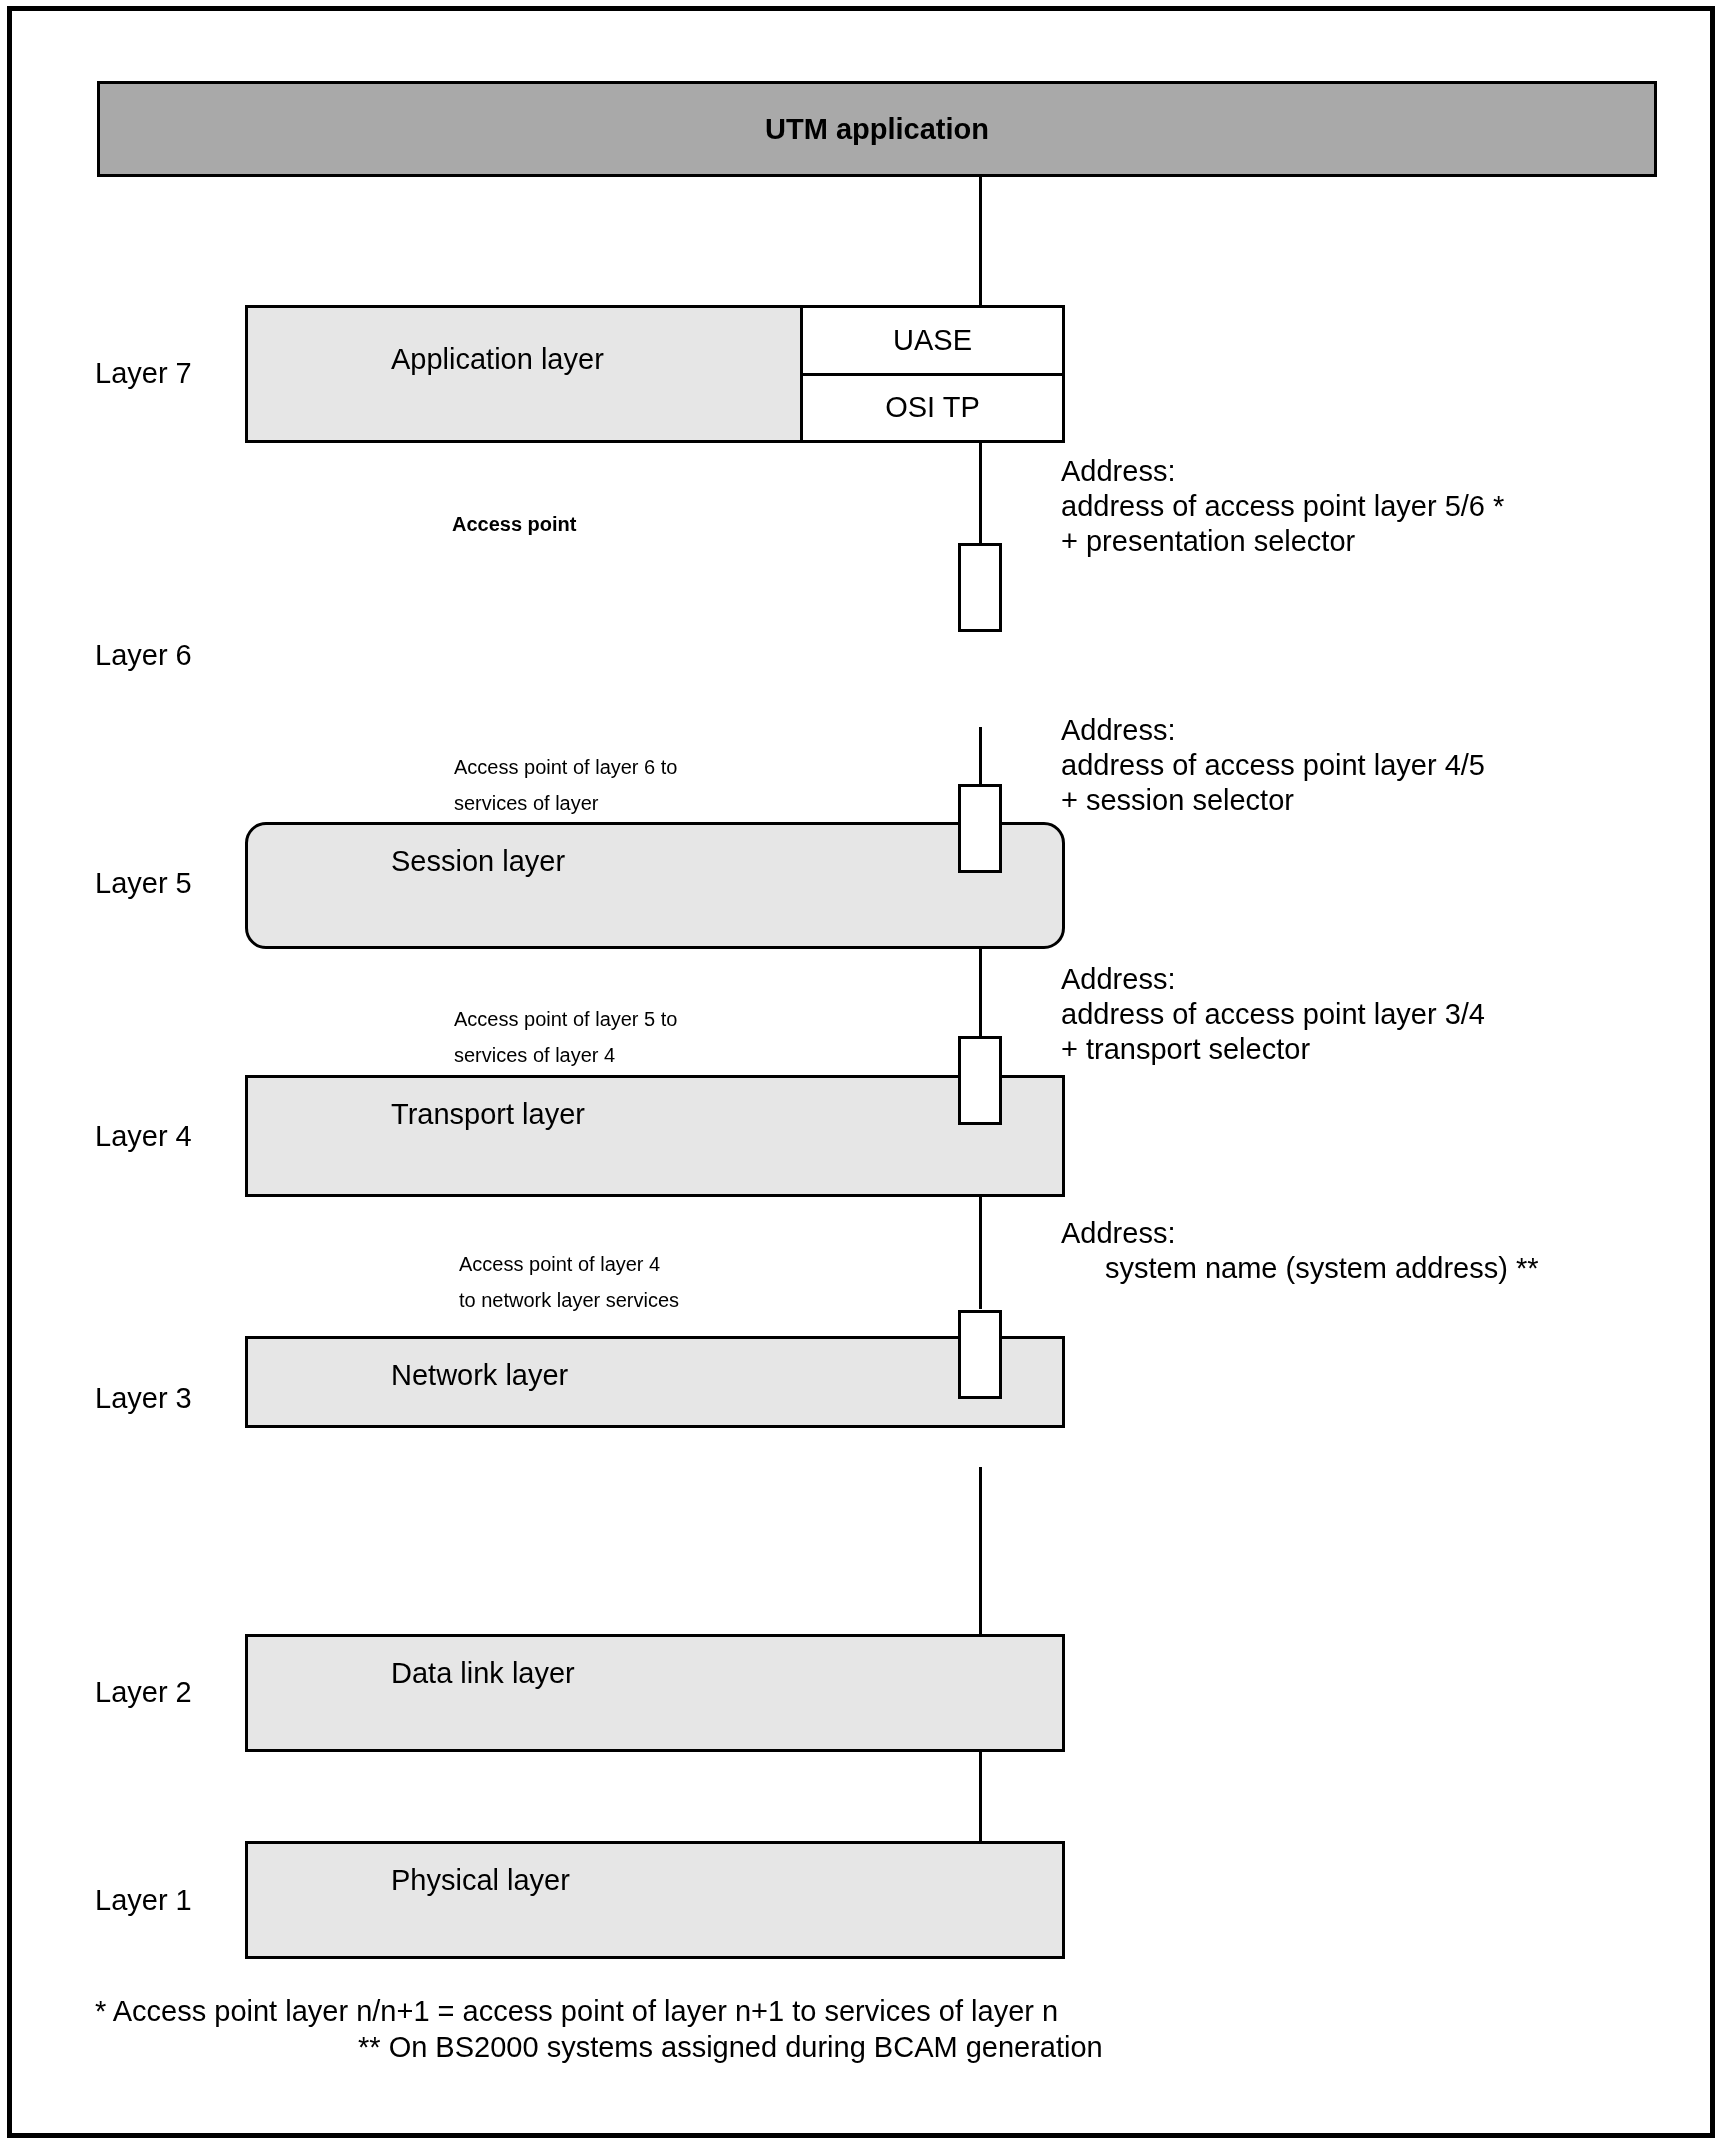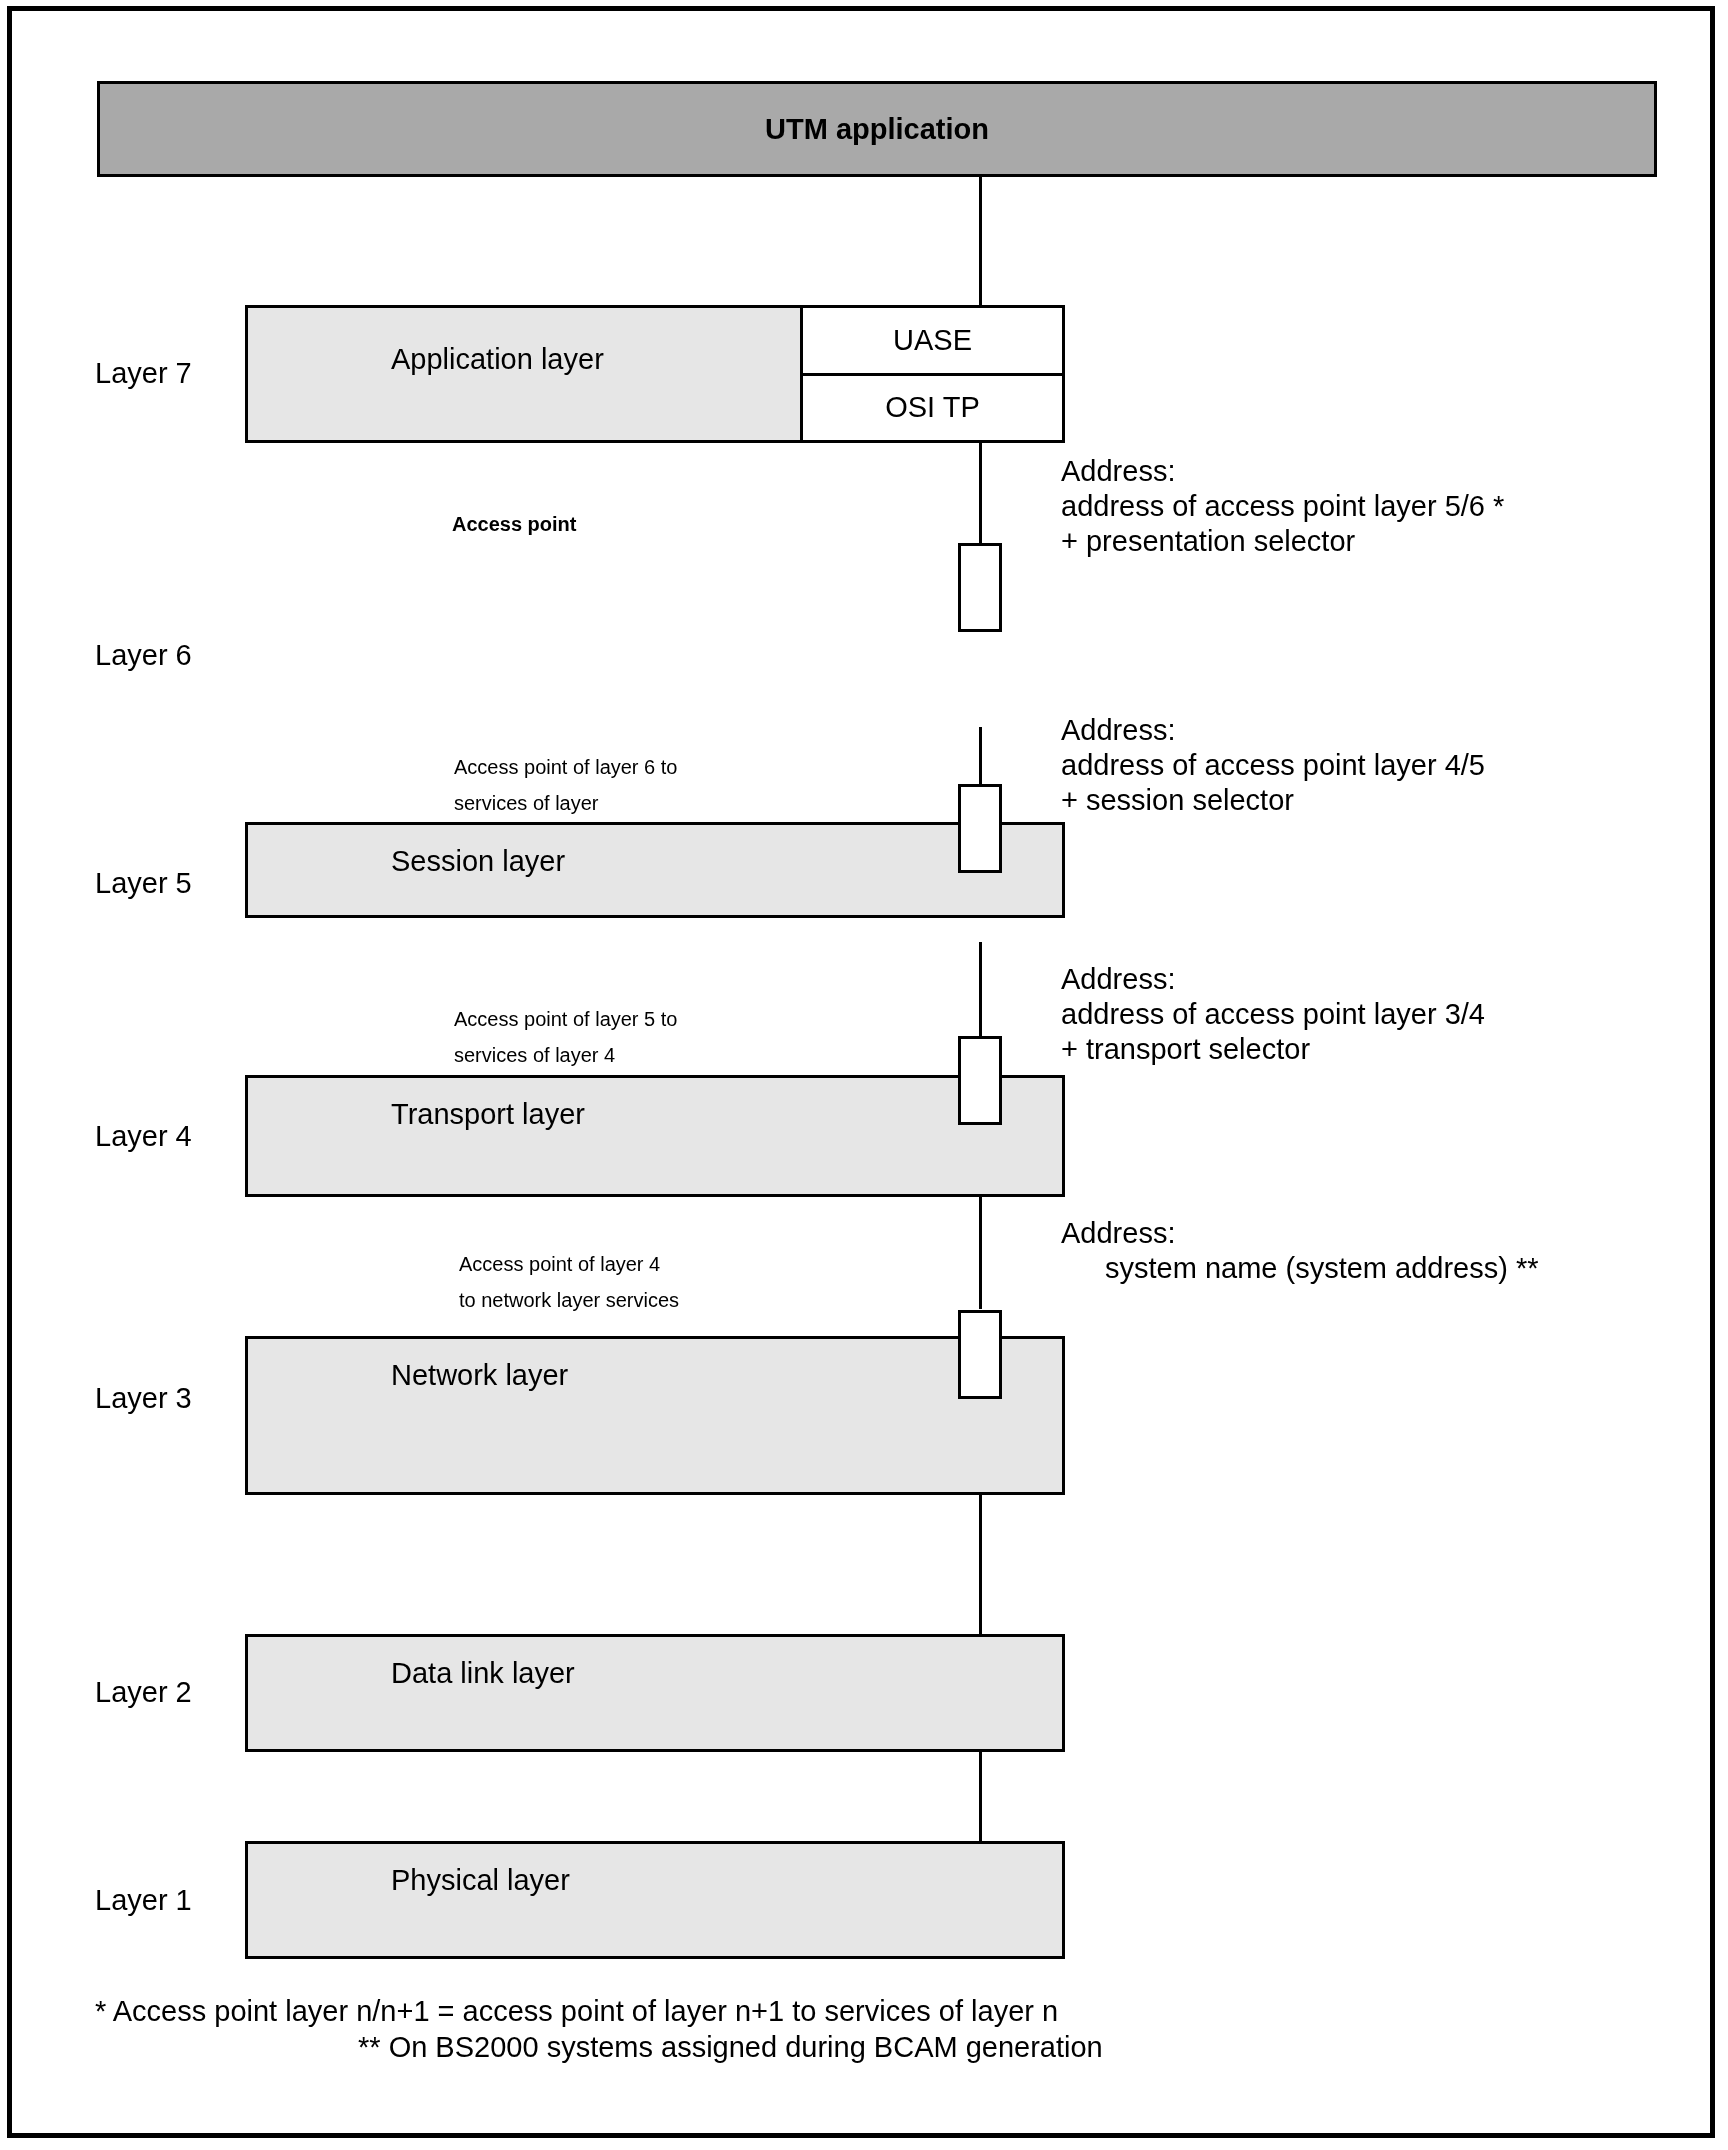--- a/index.html
+++ b/index.html
@@ -87,29 +87,29 @@
       <div class="sub-cell first">
         <span>UASE</span>
       </div>
       <div class="sub-cell">
         <span>OSI TP</span>
       </div>
     </div>
   </div>
 
 
-  <div class="layer-box" style="top:822px; height:96px;">
+  <div class="layer-box" style="top:822px; height:127px;border-radius:21px;">
     <span class="box-label">Session layer</span>
   </div>
 
   <div class="layer-box" style="top:1075px; height:122px;">
     <span class="box-label">Transport layer</span>
   </div>
 
-  <div class="layer-box" style="top:1336px; height:159px;padding-left:16px;">
+  <div class="layer-box" style="top:1336px; height:92px;padding-left:16px;">
     <span class="box-label">Network layer</span>
   </div>
 
   <div class="layer-box" style="top:1634px; height:118px;">
     <span class="box-label">Data link layer</span>
   </div>
 
   <div class="layer-box" style="top:1841px; height:118px;">
     <span class="box-label">Physical layer</span>
   </div>

